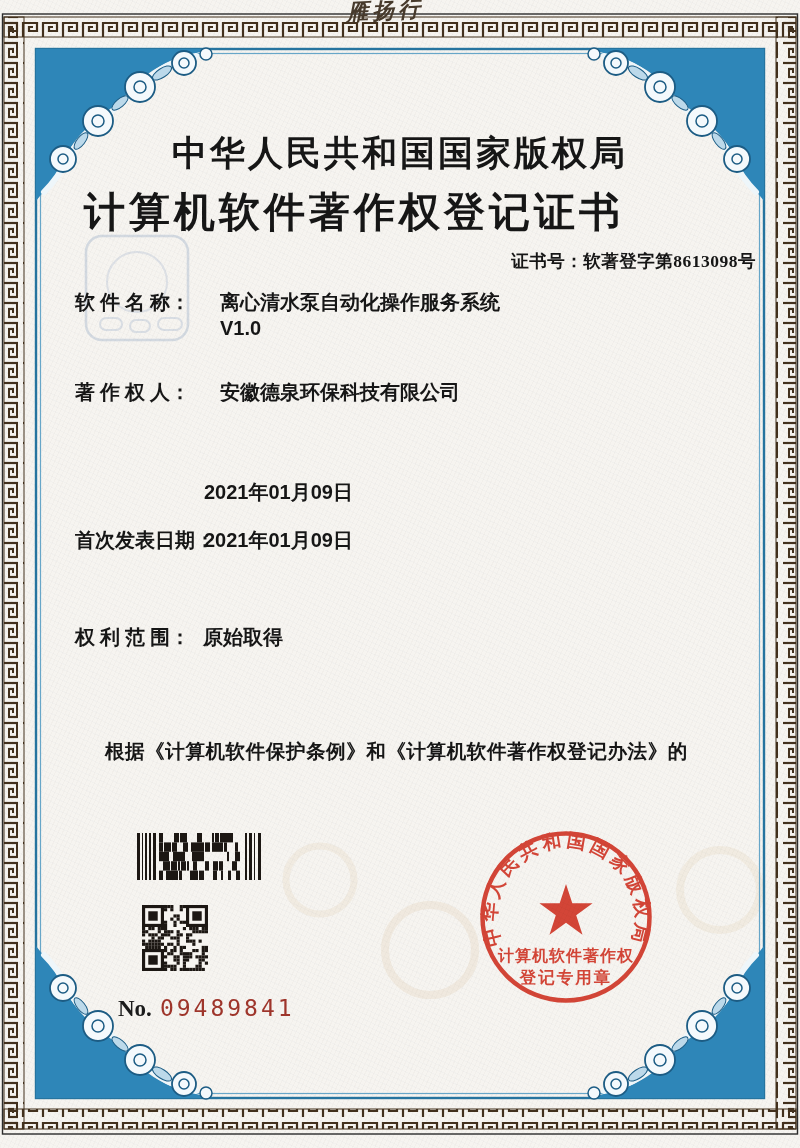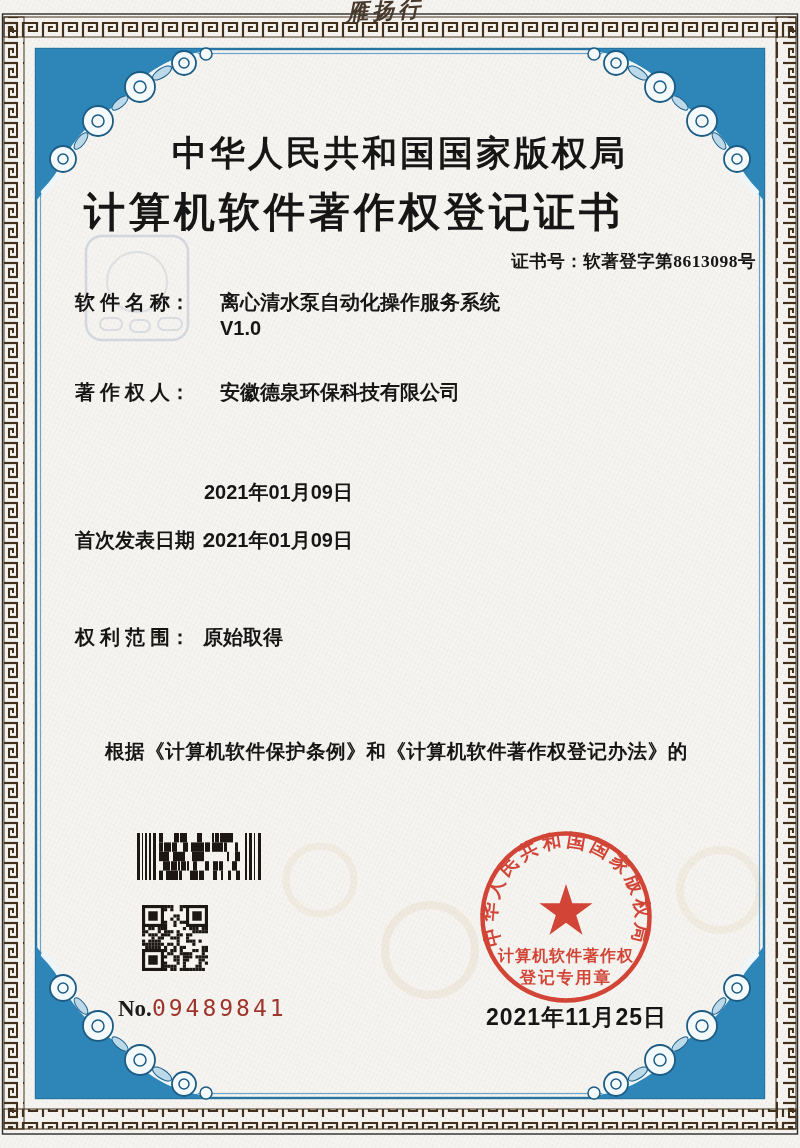--- a/index.html
+++ b/index.html
@@ -21,21 +21,21 @@
   .authority{left:0;top:130px;width:800px;text-align:center;font-size:35px;font-weight:900;letter-spacing:3px;}
   .cert-title{left:0;top:185px;width:708px;text-align:center;font-size:41px;font-weight:900;letter-spacing:4px;font-family:Liberation Serif, serif;}
   .cert-no{right:44px;top:249px;font-size:17.5px;font-weight:700;letter-spacing:0.5px;}
   .frow{left:0;top:0;width:800px;height:30px;font-size:20px;font-weight:700;}
   .flabel{position:absolute;left:75px;white-space:pre;}
   .fvalue{position:absolute;white-space:pre;font-family:"Liberation Sans",sans-serif;font-weight:700;}
   .statement{left:66px;top:727px;width:666px;font-size:19.5px;font-weight:600;line-height:50px;letter-spacing:0.6px;text-align:justify;}
   .statement .ind{text-indent:2em;}
   .serial{left:118px;top:995px;font-size:23px;}
   .serial .pfx{font-weight:700;color:#1b1b1b;}
-  .serial .num{font-family:"DejaVu Sans Mono",monospace;color:#9e352b;letter-spacing:3px;margin-left:0;}
+  .serial .num{font-family:"DejaVu Sans Mono",monospace;color:#9e352b;letter-spacing:3px;margin-left:8px;}
   .issue-date{left:486px;top:1002px;font-size:23px;font-weight:700;letter-spacing:1px;font-family:"Liberation Sans",sans-serif;}
   #seal{left:478px;top:829px;mix-blend-mode:multiply;opacity:0.93;z-index:6;}
   #barcode-box{left:137px;top:833px;}
   #qr-box{left:142px;top:905px;}
 </style>
 </head>
 <body>
 
 <div id="page">
 
@@ -377,21 +377,20 @@
           <rect x="3.142857142857143" y="47.14285714285714" width="15.714285714285714" height="15.714285714285714" fill="#f6f4f0"></rect>
           <rect x="6.285714285714286" y="50.285714285714285" width="9.428571428571429" height="9.428571428571429" fill="#1c1713"></rect>
         </g>
     </svg>
   </div>
 
   <div class="abs serial">
     <span class="pfx">No.</span><span class="num">09489841</span>
   </div>
 
-  <div class="abs issue-date">2021年11月25日</div>
 
   <svg id="seal" class="abs" width="176" height="176" viewBox="0 0 176 176">
     <defs>
       <path id="sealArc" d="M 24.6 117.6 A 70 70 0 1 1 151.4 117.6" fill="none"></path>
     </defs>
     <circle cx="88" cy="88" r="83.5" fill="none" stroke="#d93a2b" stroke-width="4.5"></circle>
     <polygon fill="#d93a2b" points="88,55 94.3,74.3 114.6,74.3 98.2,86.3 104.5,105.7 88,93.7 71.5,105.7 77.8,86.3 61.4,74.3 81.7,74.3"></polygon>
     <text font-size="19" font-weight="700" fill="#d93a2b" letter-spacing="4" font-family="Liberation Serif, serif">
       <textPath href="#sealArc" startOffset="50%" text-anchor="middle">中华人民共和国国家版权局</textPath>
     </text>

